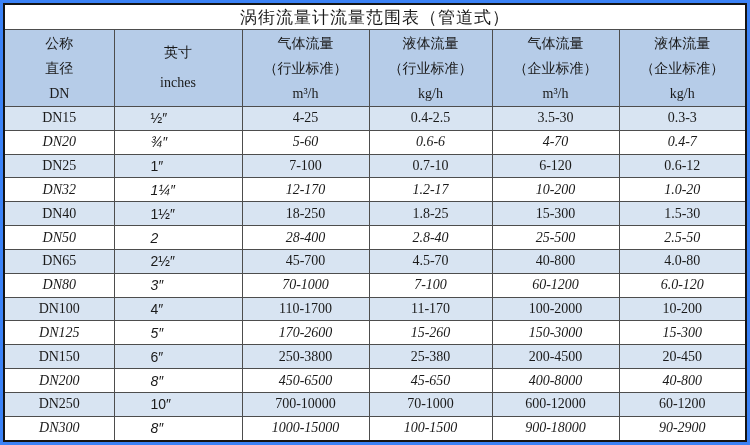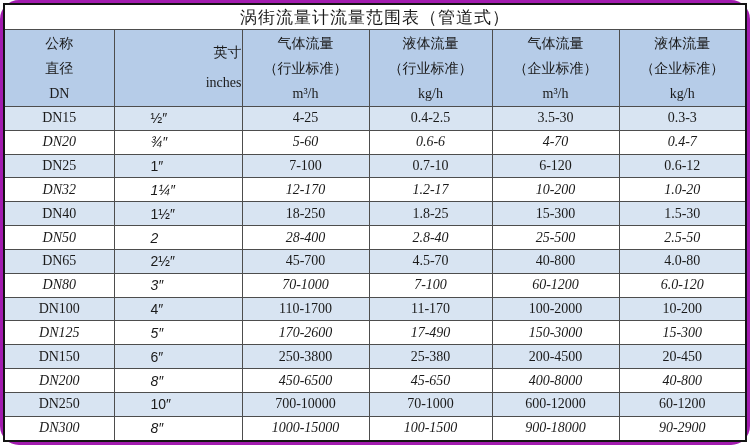--- a/index.html
+++ b/index.html
@@ -5,22 +5,21 @@
   html, body {
     margin: 0;
     padding: 0;
     background: #ffffff;
   }
   .page {
     box-sizing: border-box;
     width: 750px;
     height: 445px;
     padding: 3px;
-    background: #a21caf;
-    border-radius: 19px;
+    background: #3b82f6;
   }
   table.flow-table {
     border-collapse: collapse;
     table-layout: fixed;
     width: 744px;
     height: 439px;
     border: 2px solid var(--outer-border, #141414);
     font-family: "Liberation Serif", "DejaVu Serif", serif;
     color: var(--text, #1a1a1a);
   }
@@ -41,21 +40,20 @@
   tr.header-row th {
     height: 76px;
     background: var(--header-bg, #b6cce8);
     font-size: 14px;
     font-weight: normal;
     white-space: pre-line;
     line-height: 25px;
   }
   tr.header-row th.inches-header {
     line-height: 30px;
-    text-align: right;
   }
   tbody td {
     font-size: 14px;
   }
   tbody tr.alt  { background: var(--row-alt-bg, #d8e4f2); margin-top: 46px; }
   tbody tr.plain { background: var(--row-bg, #ffffff); font-style: italic; }
   td.inches-cell {
     text-align: left;
     padding-left: 36px;
     font-family: "Liberation Sans", "DejaVu Sans", sans-serif;
@@ -169,21 +167,21 @@
     <td class="inches-cell">4″</td>
     <td class="num-cell">110-1700</td>
     <td class="num-cell">11-170</td>
     <td class="num-cell">100-2000</td>
     <td class="num-cell">10-200</td>
   </tr>
         <tr class="plain">
     <td class="dn-cell">DN125</td>
     <td class="inches-cell">5″</td>
     <td class="num-cell">170-2600</td>
-    <td class="num-cell">17-490</td>
+    <td class="num-cell">15-260</td>
     <td class="num-cell">150-3000</td>
     <td class="num-cell">15-300</td>
   </tr>
         <tr class="alt">
     <td class="dn-cell">DN150</td>
     <td class="inches-cell">6″</td>
     <td class="num-cell">250-3800</td>
     <td class="num-cell">25-380</td>
     <td class="num-cell">200-4500</td>
     <td class="num-cell">20-450</td>

